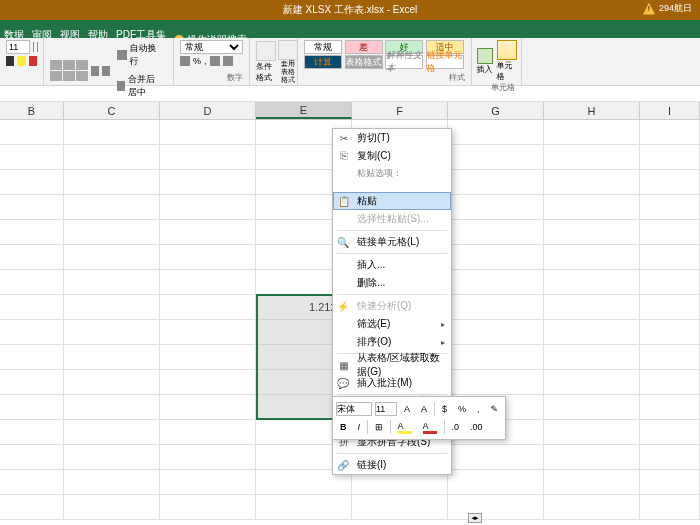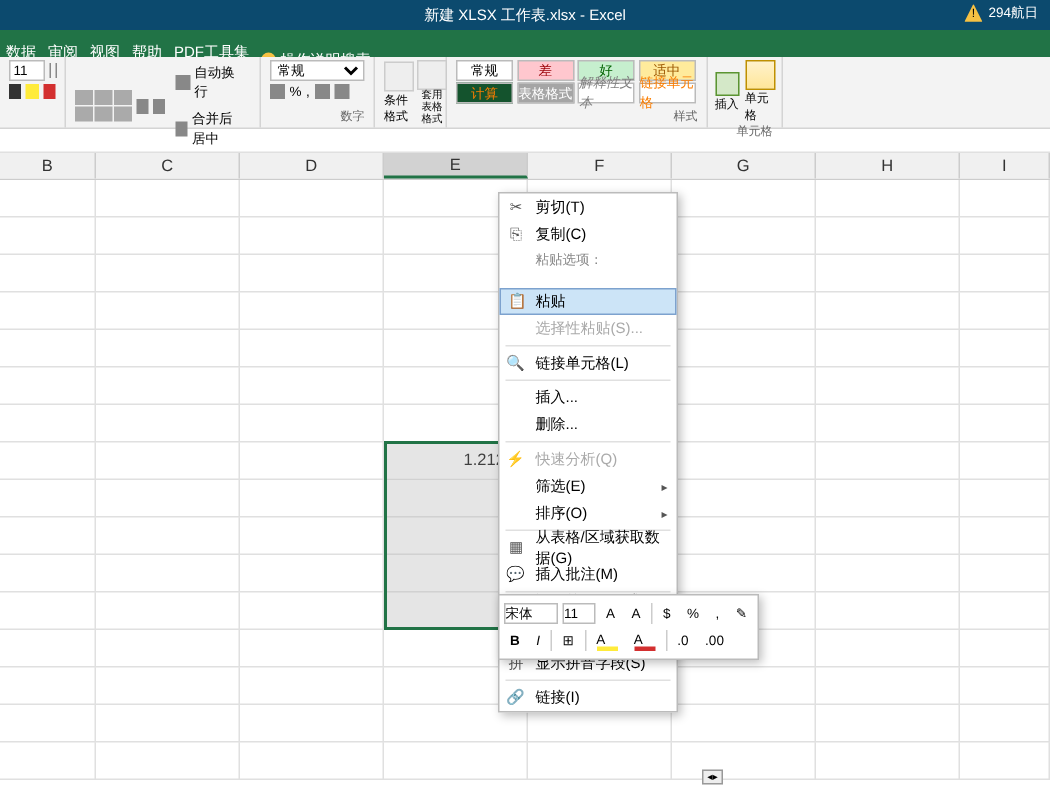--- a/index.html
+++ b/index.html
@@ -1,19 +1,19 @@
 <!DOCTYPE html>
 <html><head>
 <meta charset="utf-8">
 <style>
 * { margin: 0; padding: 0; box-sizing: border-box; font-family: "Microsoft YaHei", "SimSun", sans-serif; }
 body { background: #fff; width: 700px; height: 525px; overflow: hidden; position: relative; }
 
 
-.titlebar { background: #0c4a6e; height: 20px; display: flex; align-items: center; justify-content: center; color: #fff; font-size: 10px; position: relative; }
+.titlebar { background: #a16207; height: 20px; display: flex; align-items: center; justify-content: center; color: #fff; font-size: 10px; position: relative; }
 .titlebar .warn { position: absolute; right: 8px; top: 2px; display: flex; align-items: center; gap: 4px; font-size: 9px; }
 .warn-icon { width: 12px; height: 12px; background: #f6c143; clip-path: polygon(50% 0, 100% 100%, 0 100%); display: flex; align-items: center; justify-content: center; color: #000; font-size: 8px; }
 
 
 .menubar { background: #217346; height: 18px; display: flex; align-items: center; padding: 0 4px; gap: 8px; }
 .menubar span { color: #fff; font-size: 10px; cursor: pointer; margin-top: 11px; }
 .menubar .tell { display: flex; align-items: center; gap: 3px; }
 .bulb { width: 10px; height: 10px; background: #f6c143; border-radius: 50%; }
 
 
@@ -28,21 +28,21 @@
 .align-grid .ico { width: 12px; height: 10px; background: #aaa; }
 .wrap-btn { display: flex; align-items: center; gap: 3px; font-size: 9px; border: 1px solid transparent; padding: 1px 3px; }
 .dd { width: 70px; height: 14px; border: 1px solid #bbb; font-size: 9px; background: #fff; }
 .bignum { font-size: 9px; }
 .cf-btn { width: 20px; height: 20px; background: #eee; border: 1px solid #ccc; }
 .stylebox { width: 38px; height: 14px; font-size: 9px; display: flex; align-items: center; justify-content: center; border: 1px solid #bbb; }
 .s-normal { background: #fff; }
 .s-bad { background: #ffc7ce; color: #9c0006; }
 .s-good { background: #c6efce; color: #006100; }
 .s-neutral { background: #ffeb9c; color: #9c5700; }
-.s-calc { background: #14532d; color: #fa7d00; }
+.s-calc { background: #0c4a6e; color: #fa7d00; }
 .s-check { background: #a5a5a5; color: #fff; }
 .s-expl { background: #fff; color: #7f7f7f; font-style: italic; }
 .s-link { background: #fff; color: #fa7d00; }
 .ins-ico { width: 16px; height: 16px; background: #d4e8c8; border: 1px solid #5b9432; }
 .cell-ico { width: 20px; height: 20px; background: linear-gradient(#fff2cc, #ffe699); border: 1px solid #bf9000; }
 
 
 .grid { position: relative; background: #fff; }
 .colhdrs { display: flex; height: 18px; border-bottom: 1px solid #ccc; }
 .colhdr { border-right: 1px solid #ccc; background: #f0f0f0; display: flex; align-items: center; justify-content: center; font-size: 11px; color: #333; }

